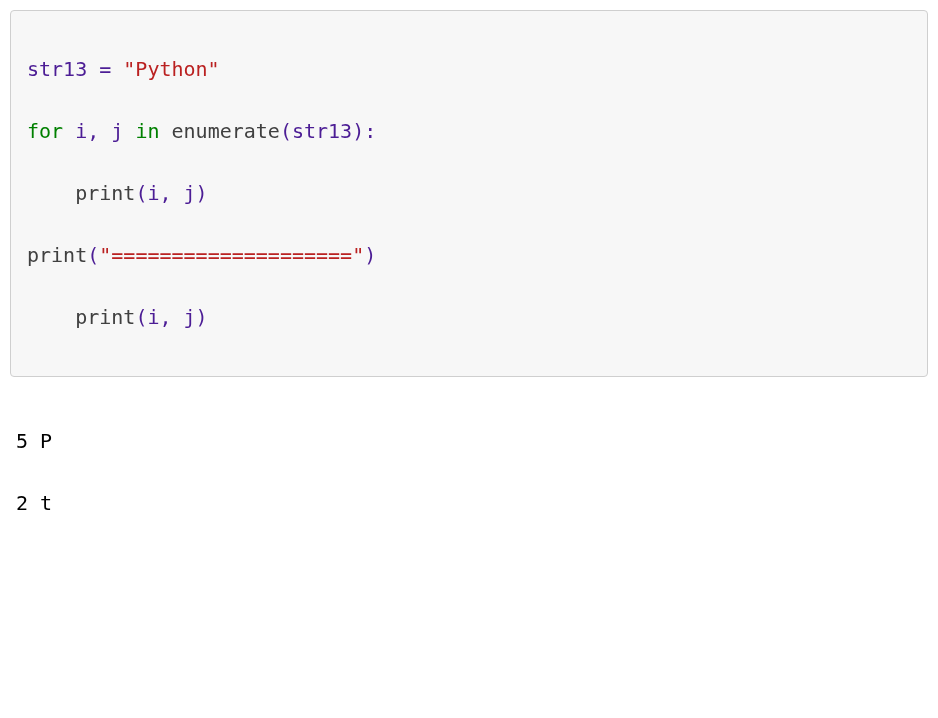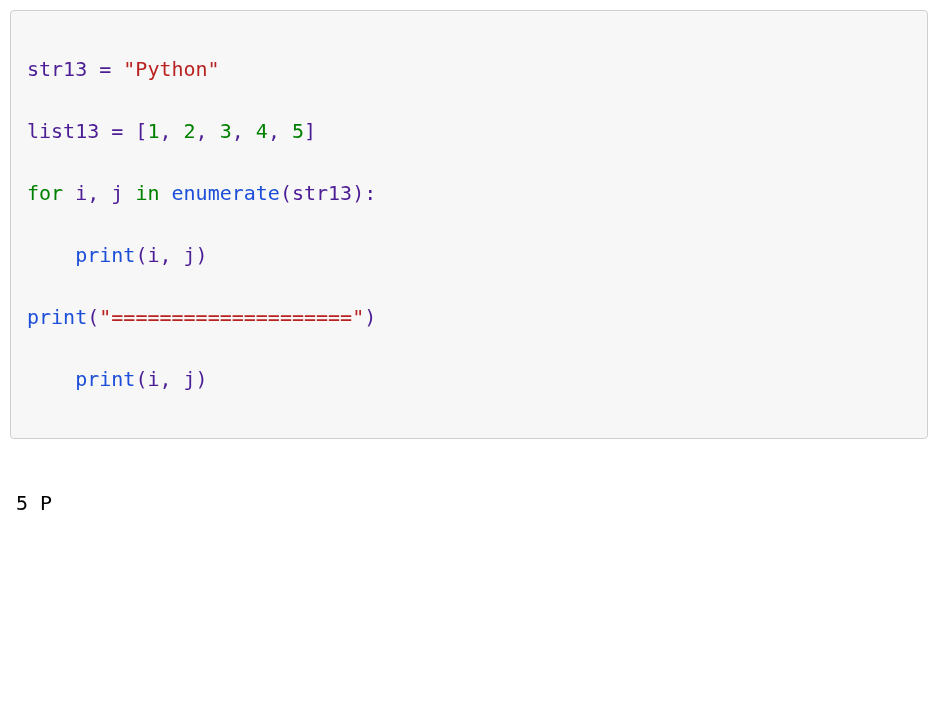--- a/index.html
+++ b/index.html
@@ -16,46 +16,46 @@
     background: #f7f7f7;
     border: 1px solid #cfcfcf;
     border-radius: 4px;
     padding: 12px 16px;
     margin-bottom: 18px;
     line-height: 1.55;
     white-space: pre;
     font-weight: 500;
   }
   .kw { color: #008000; font-weight: normal; }
-  .bi { color: #1d4ed8; }
+  .bi { color: #404040; }
   .str { color: #BA2121; }
   .num { color: #008000; }
   .plain { color: #4c1d95; }
   .output {
     padding: 0 6px;
     line-height: 1.55;
     white-space: pre;
     font-weight: 500;
     color: #000;
   }
 </style>
 </head>
 <body>
 
 <div class="code-cell">
 <div><span class="plain">str13 = </span><span class="str">"Python"</span></div>
-<div><span class="plain">list13 = [</span><span class="num">1</span><span class="plain">, </span><span class="num">2</span><span class="plain">, </span><span class="num">3</span><span class="plain">, </span><span class="num">4</span><span class="plain">, </span><span class="num">5</span><span class="plain">]</span></div>
 <div><span class="kw">for</span><span class="plain"> i, j </span><span class="kw">in</span><span class="plain"> </span><span class="bi">enumerate</span><span class="plain">(str13):</span></div>
 <div><span class="plain">    </span><span class="bi">print</span><span class="plain">(i, j)</span></div>
 <div><span class="bi">print</span><span class="plain">(</span><span class="str">"===================="</span><span class="plain">)</span></div>
 <div><span class="plain">    </span><span class="bi">print</span><span class="plain">(i, j)</span></div>
 </div>
 
 <div class="output">
 <div>5 P</div>
+<div>2 t</div>
 
 
 
 
 
 
 
 
 
 </div>

